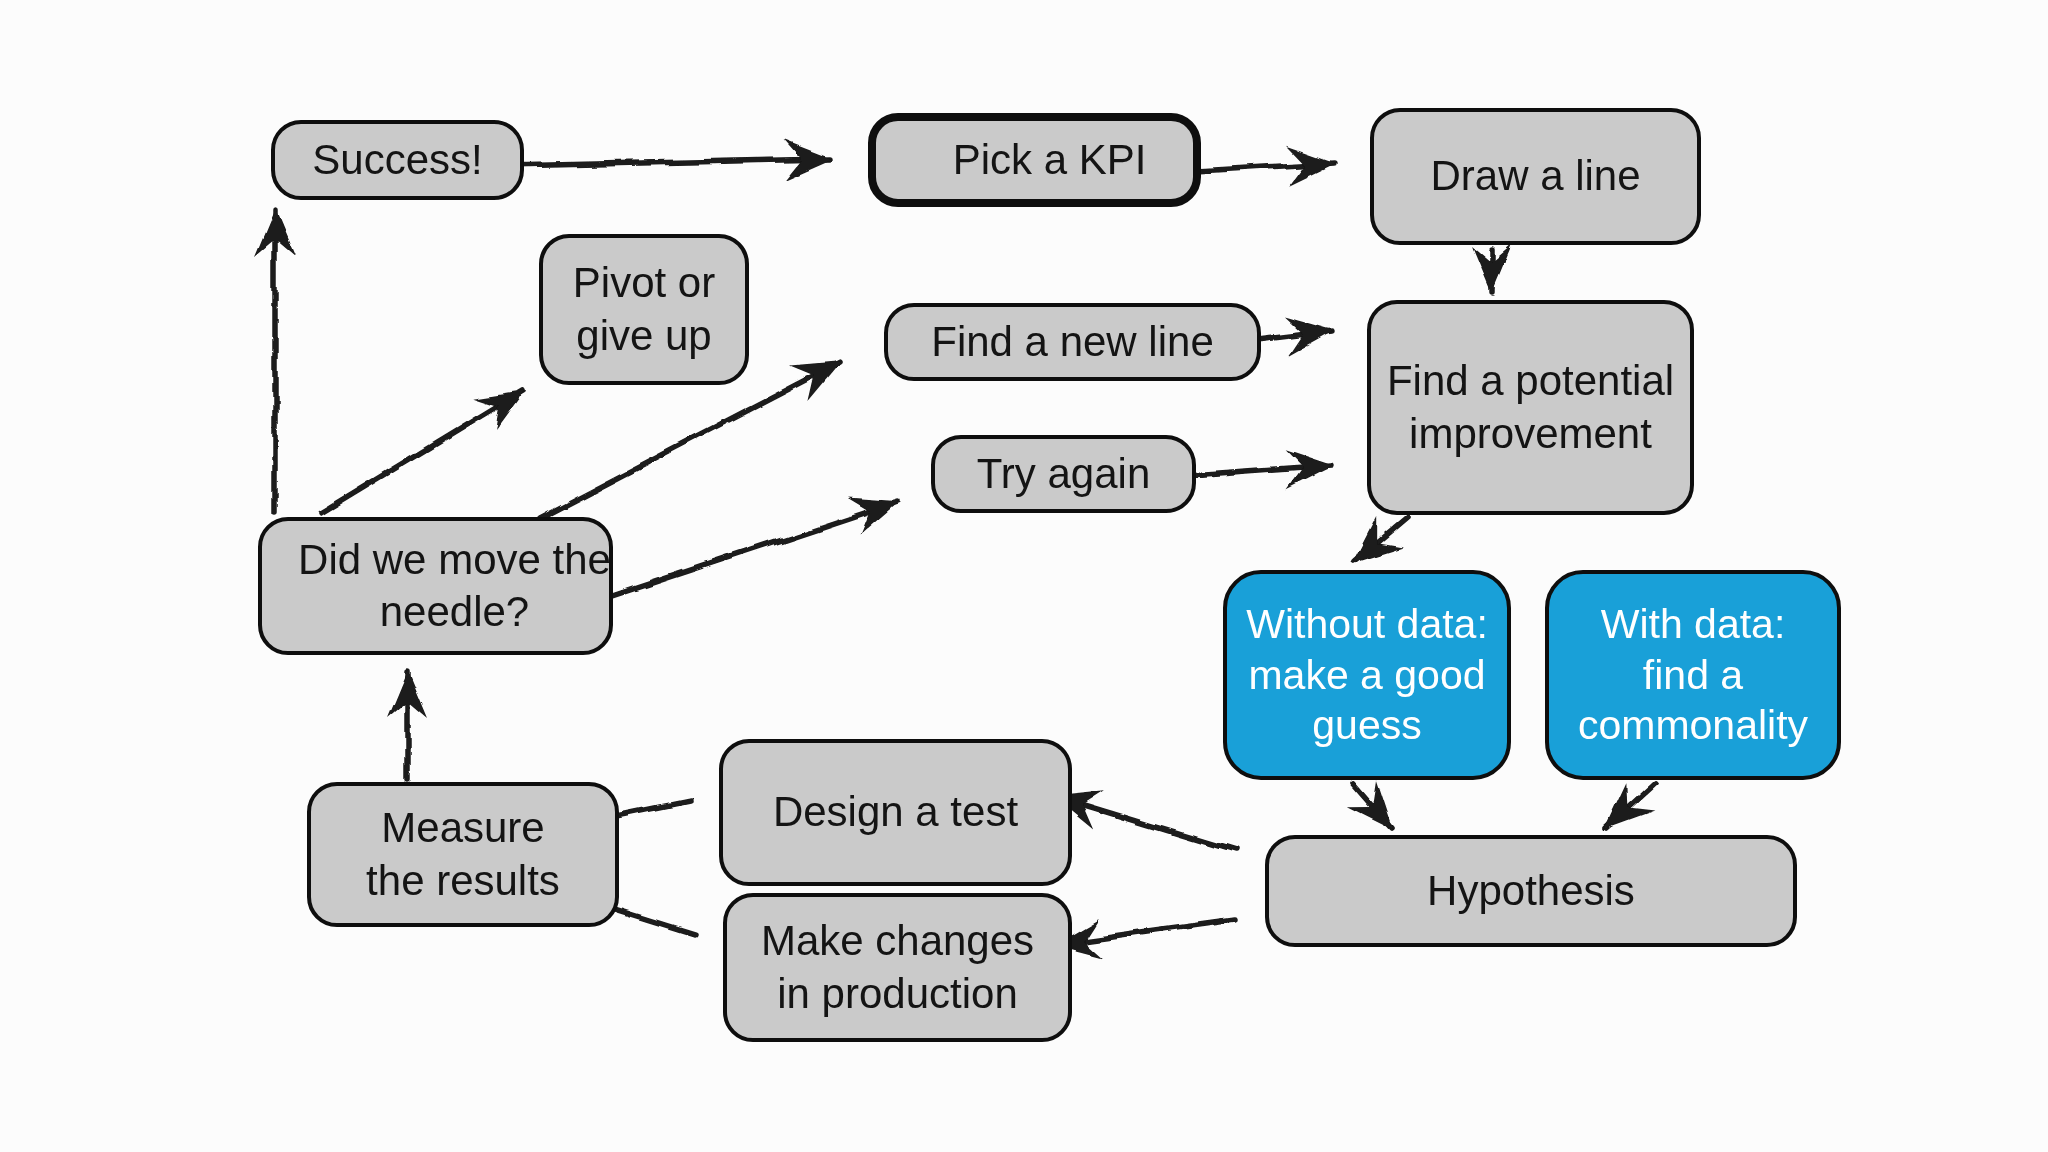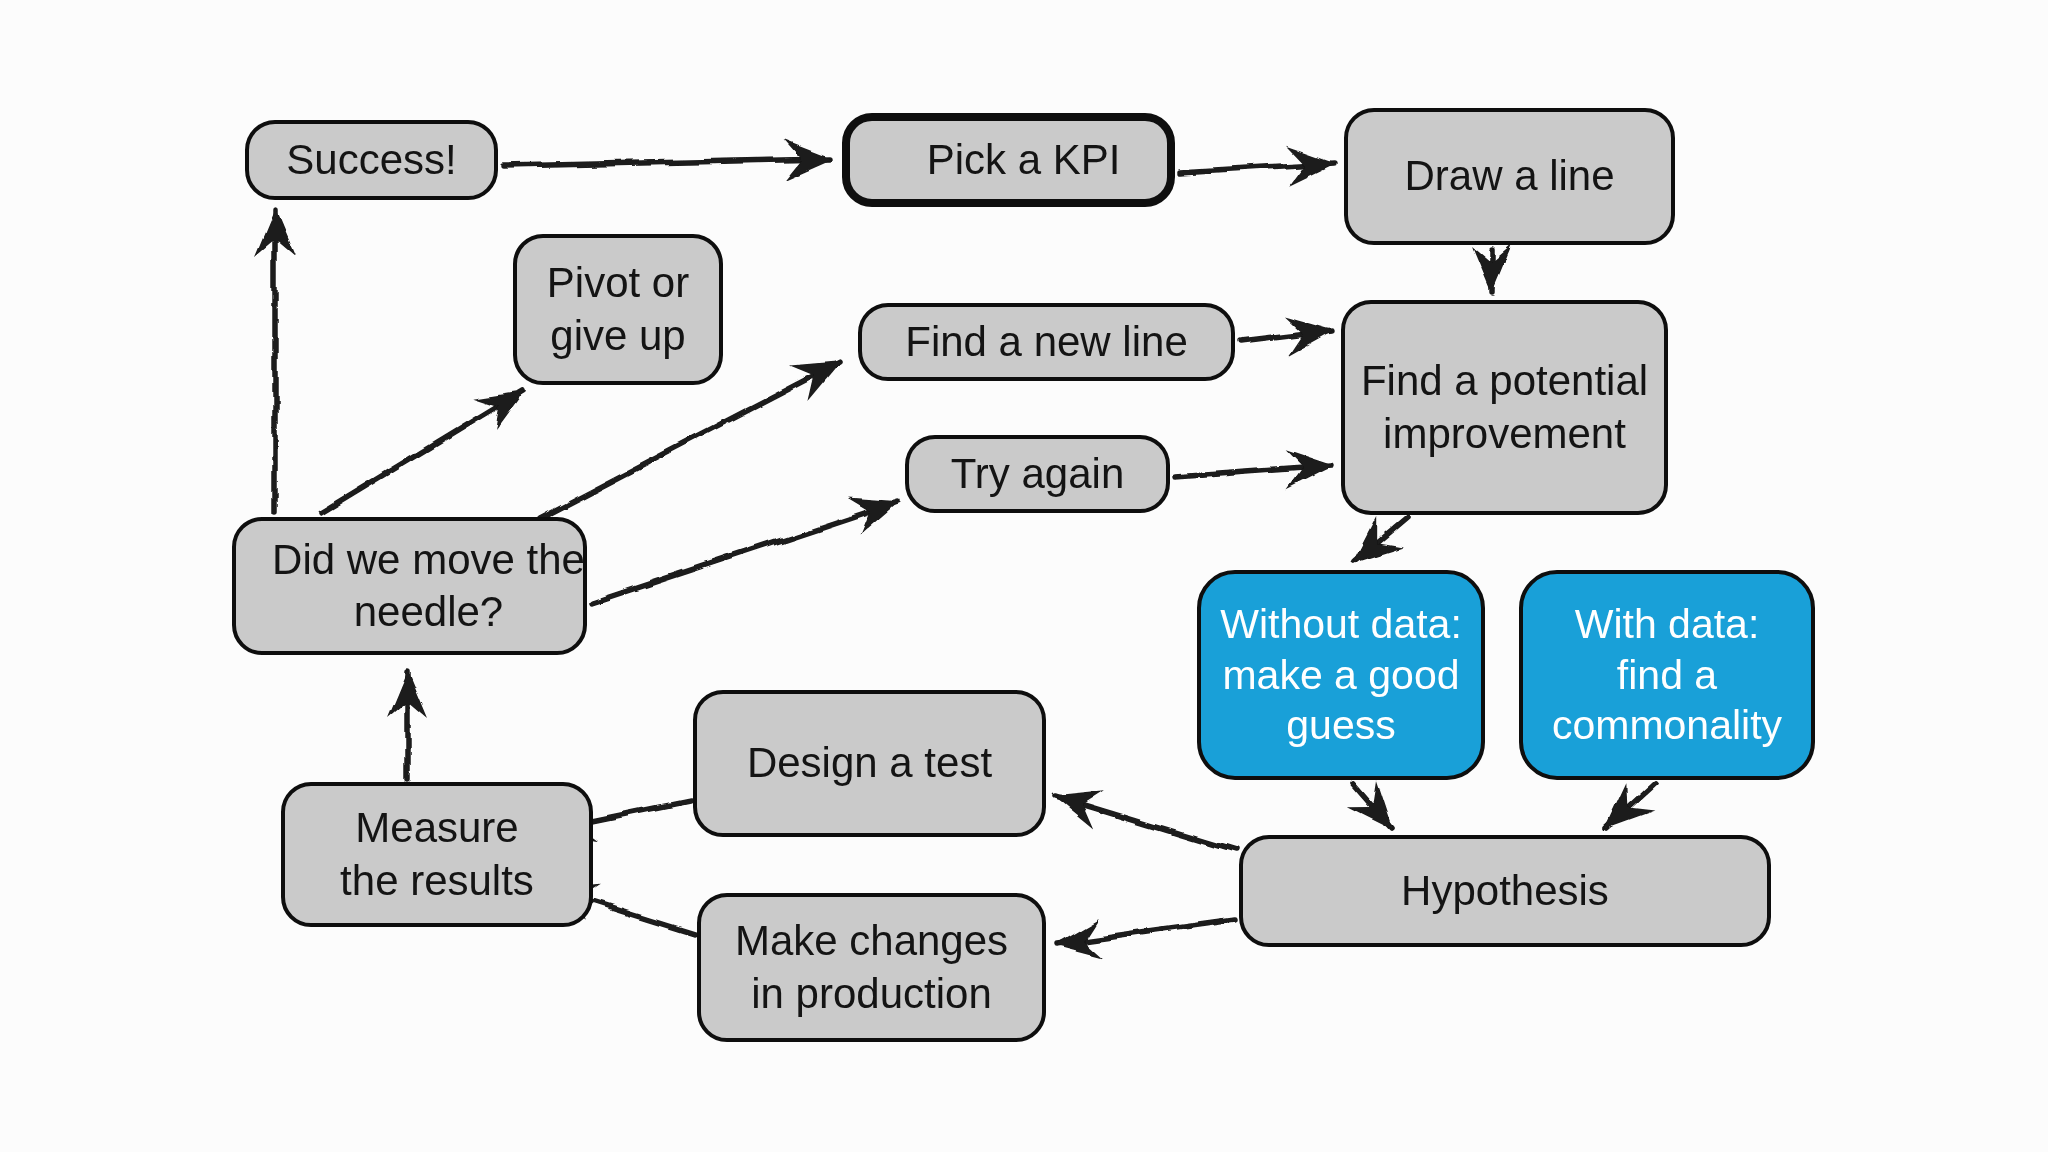--- a/index.html
+++ b/index.html
@@ -32,20 +32,21 @@
     text-align: center;
     box-sizing: border-box;
     border: 4px solid #0e0e0e;
     border-radius: 30px;
     background: #cacaca;
     color: #141414;
     font-size: 42px;
     line-height: 1.24;
     padding: 4px 10px;
     white-space: nowrap;
+    margin-left: 26px;
   }
   .node.blue {
     border-radius: 38px;
     font-size: 41px;
     text-align: right;
   }
   .node.start {
     border-width: 8px;
   }
   .node span { display: block; }
@@ -115,21 +116,21 @@
     <div class="node blue" style="left: 1197px; top: 570px; width: 288px; height: 210px; background: rgb(25, 160, 216); color: rgb(255, 255, 255);">
       <span>Without data:</span>
       <span>make a good</span>
       <span>guess</span>
     </div>
     <div class="node blue" style="left: 1519px; top: 570px; width: 296px; height: 210px; background: rgb(25, 160, 216); color: rgb(255, 255, 255);">
       <span>With data:</span>
       <span>find a</span>
       <span>commonality</span>
     </div>
-    <div class="node" style="left: 693px; top: 690px; width: 353px; height: 147px;">
+    <div class="node" style="left: 693px; top: 739px; width: 353px; height: 147px;">
       <span>Design a test</span>
     </div>
     <div class="node" style="left: 281px; top: 782px; width: 312px; height: 145px;">
       <span>Measure</span>
       <span>the results</span>
     </div>
     <div class="node" style="left: 1239px; top: 835px; width: 532px; height: 112px;">
       <span>Hypothesis</span>
     </div>
     <div class="node" style="left: 697px; top: 893px; width: 349px; height: 149px;">

